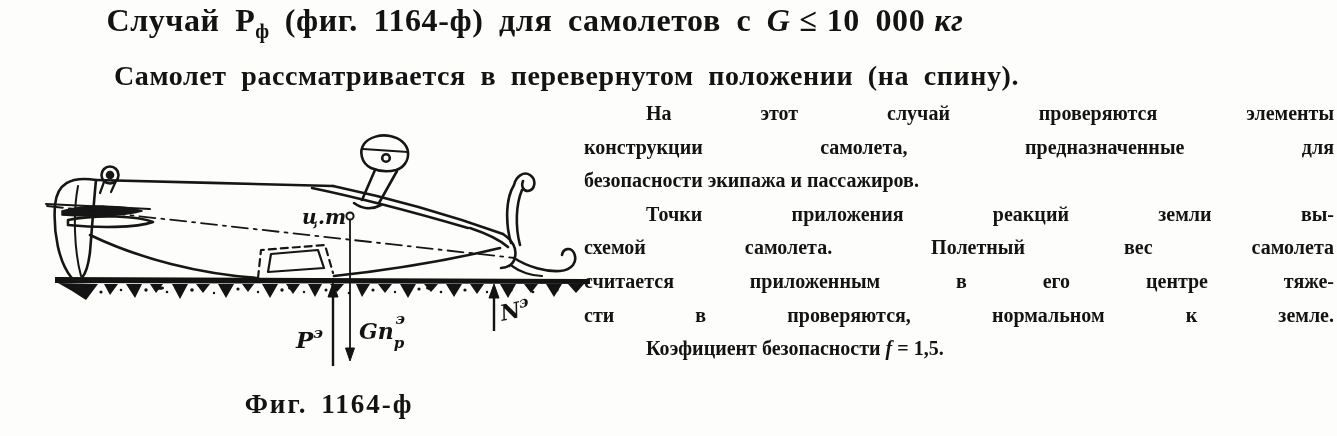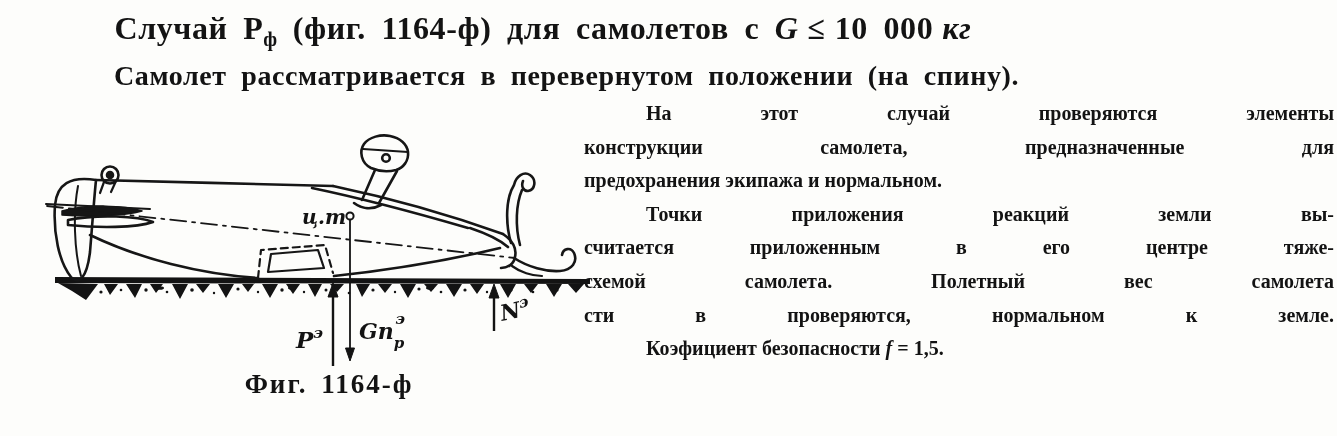--- a/index.html
+++ b/index.html
@@ -1,38 +1,38 @@
 <!DOCTYPE html>
 <html><head>
 <meta charset="utf-8">
 <style>
   html,body{margin:0;padding:0;background:#e8e8e8;}
   .page{
     position:relative;width:1337px;height:436px;background:#fdfdfb;color:#131313;
     font-family:"Liberation Serif","DejaVu Serif",serif;font-weight:700;overflow:hidden;
   }
   .title{
-    position:absolute;top:2px;left:0;width:1070px;margin:8px;text-align:center;
+    position:absolute;top:2px;left:0;width:1070px;margin:0;text-align:center;
     font-size:32px;letter-spacing:.6px;word-spacing:7px;font-weight:700;white-space:nowrap;
   }
   .title sub{font-size:20px;vertical-align:-7px;letter-spacing:0;}
   .var{font-style:italic;}
   .rel{margin:0 9px;font-weight:700;}
   .unit{margin-left:9px;}
   .subtitle{
     position:absolute;top:60px;left:114px;font-size:28px;letter-spacing:.6px;
     word-spacing:7px;white-space:nowrap;
   }
   .bodycol{position:absolute;top:97px;left:584px;width:750px;font-size:20px;line-height:33.6px;}
   .ln{text-align:justify;text-justify:inter-word;}
   .ln.just{text-align-last:justify;}
   .ln.first{text-indent:62px;}
   .ln.last{text-align:left;text-align-last:left;}
   .caption{
-    position:absolute;top:369px;left:193px;width:272px;text-align:center;
+    position:absolute;top:389px;left:193px;width:272px;text-align:center;
     font-size:27px;letter-spacing:2px;word-spacing:5px;
   }
   svg.fig{position:absolute;left:0;top:0;}
   .flabel{font-style:italic;font-weight:700;font-family:"DejaVu Serif","Liberation Serif",serif;fill:#131313;}
 </style>
 </head>
 <body>
 
 <div class="page">
 
@@ -150,21 +150,21 @@
     <text class="flabel" x="296" y="348" font-size="23"><tspan>Р</tspan><tspan font-size="15" dy="-10">э</tspan></text>
     <text class="flabel" x="359" y="339" font-size="22"><tspan>Gn</tspan><tspan font-size="15" dy="9">p</tspan><tspan font-size="15" dx="-9" dy="-24">э</tspan></text>
     <text class="flabel" x="502" y="321" font-size="22" transform="rotate(-12 502 321)"><tspan>N</tspan><tspan font-size="15" dy="-9">э</tspan></text>
   </svg>
 
   <div class="caption">Фиг. 1164-ф</div>
 
   <div class="bodycol">
     <div class="ln first just">На этот случай проверяются элементы</div>
     <div class="ln just">конструкции самолета, предназначенные для</div>
-    <div class="ln last">предохранения экипажа и нормальном.</div>
+    <div class="ln last">безопасности экипажа и пассажиров.</div>
     <div class="ln first just">Точки приложения реакций земли вы-</div>
+    <div class="ln just">схемой самолета. Полетный вес самолета</div>
     <div class="ln just">считается приложенным в его центре тяже-</div>
-    <div class="ln just">схемой самолета. Полетный вес самолета</div>
     <div class="ln just">сти в проверяются, нормальном к земле.</div>
     <div class="ln first last"><span>Коэфициент безопасности </span><i class="var">f</i> <span>= 1,5.</span></div>
   </div>
 
 </div>
 
 </body></html>

